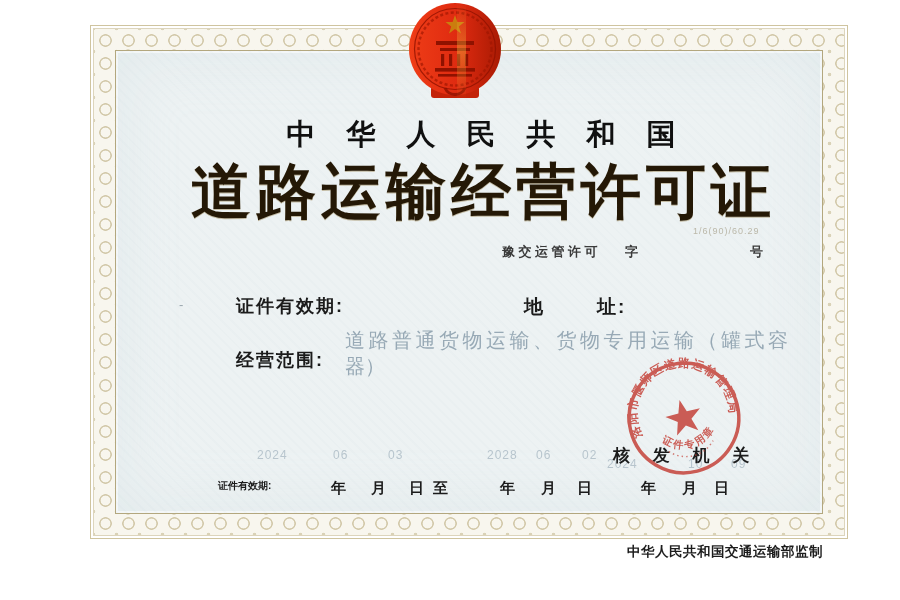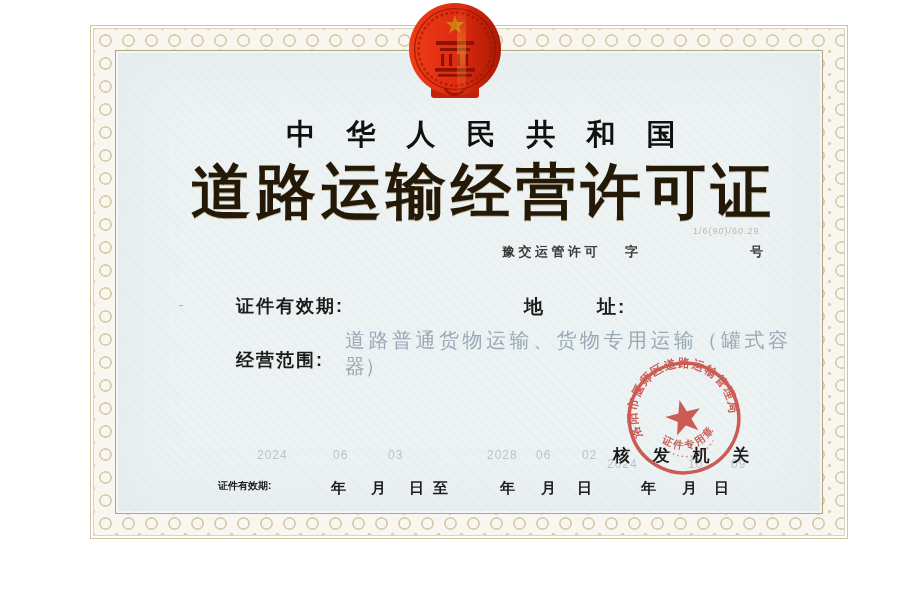--- a/index.html
+++ b/index.html
@@ -142,14 +142,15 @@
       <text font-size="11.5" fill="#c5433a" letter-spacing="1.2" font-family="Liberation Sans, DejaVu Sans, sans-serif" font-weight="bold">
         <textPath href="#sealArcTop" startOffset="50%" text-anchor="middle">洛阳市偃师区道路运输管理局</textPath>
       </text>
       <text font-size="10" fill="#c5433a" letter-spacing="2" font-family="Liberation Sans, DejaVu Sans, sans-serif" font-weight="bold">
         <textPath href="#sealArcBot" startOffset="50%" text-anchor="middle">证件专用章</textPath>
       </text>
       <use href="#sealArcDots" stroke="#c5433a" stroke-width="1.4" stroke-dasharray="1.4 3" opacity=".8"></use>
     </svg>
   </div>
 
+  <div class="abs footer">中华人民共和国交通运输部监制</div>
 
 </div>
 
 </body></html>

